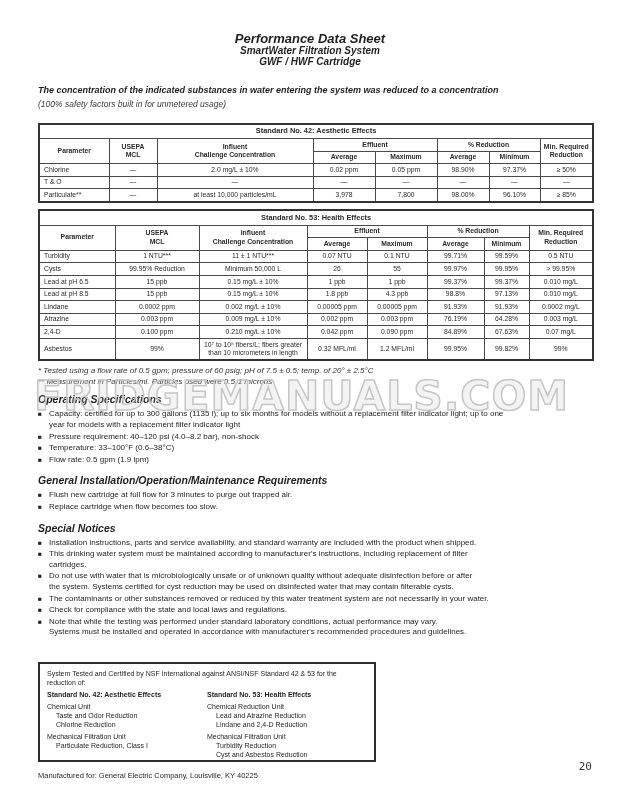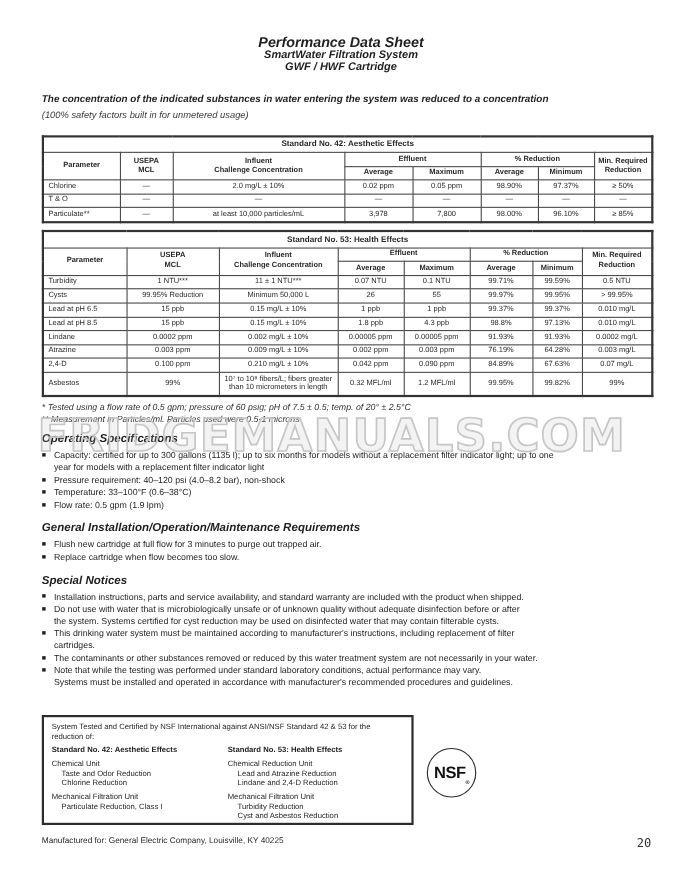--- a/index.html
+++ b/index.html
@@ -317,31 +317,35 @@
   </div>
 
   <div class="section s3">
     <div class="sec-heading">Special Notices</div>
     <div class="bullet">
         <span class="bmark"></span>
         <span class="btext">Installation instructions, parts and service availability, and standard warranty are included with the product when shipped.</span>
       </div>
     <div class="bullet">
         <span class="bmark"></span>
+        <span class="btext">This drinking water system must be maintained according to manufacturer's instructions, including replacement of filter
+cartridges.</span>
+      </div>
+    <div class="bullet">
+        <span class="bmark"></span>
         <span class="btext">Do not use with water that is microbiologically unsafe or of unknown quality without adequate disinfection before or after
 the system. Systems certified for cyst reduction may be used on disinfected water that may contain filterable cysts.</span>
       </div>
     <div class="bullet">
         <span class="bmark"></span>
-        <span class="btext">This drinking water system must be maintained according to manufacturer's instructions, including replacement of filter
-cartridges.</span>
-      </div>
-    <div class="bullet">
-        <span class="bmark"></span>
         <span class="btext">The contaminants or other substances removed or reduced by this water treatment system are not necessarily in your water.</span>
+      </div>
+    <div class="bullet">
+        <span class="bmark"></span>
+        <span class="btext">Check for compliance with the state and local laws and regulations.</span>
       </div>
     <div class="bullet">
         <span class="bmark"></span>
         <span class="btext">Note that while the testing was performed under standard laboratory conditions, actual performance may vary.
 Systems must be installed and operated in accordance with manufacturer's recommended procedures and guidelines.</span>
       </div>
   </div>
 
   <div class="cert-area">
     <div class="cert-box">
@@ -368,23 +372,19 @@
             <div class="gi">Lindane and 2,4-D Reduction</div>
           </div>
           <div class="cert-g">
             <div>Mechanical Filtration Unit</div>
             <div class="gi">Turbidity Reduction</div>
             <div class="gi">Cyst and Asbestos Reduction</div>
           </div>
         </div>
       </div>
     </div>
-    <div class="nsf">
-      <span>NSF</span>
-        <span class="reg">®</span>
-    </div>
   </div>
 
   <div class="mfg">Manufactured for: General Electric Company, Louisville, KY 40225</div>
 
   <div class="pagenum">20</div>
 
 </div>
 
 </body></html>

